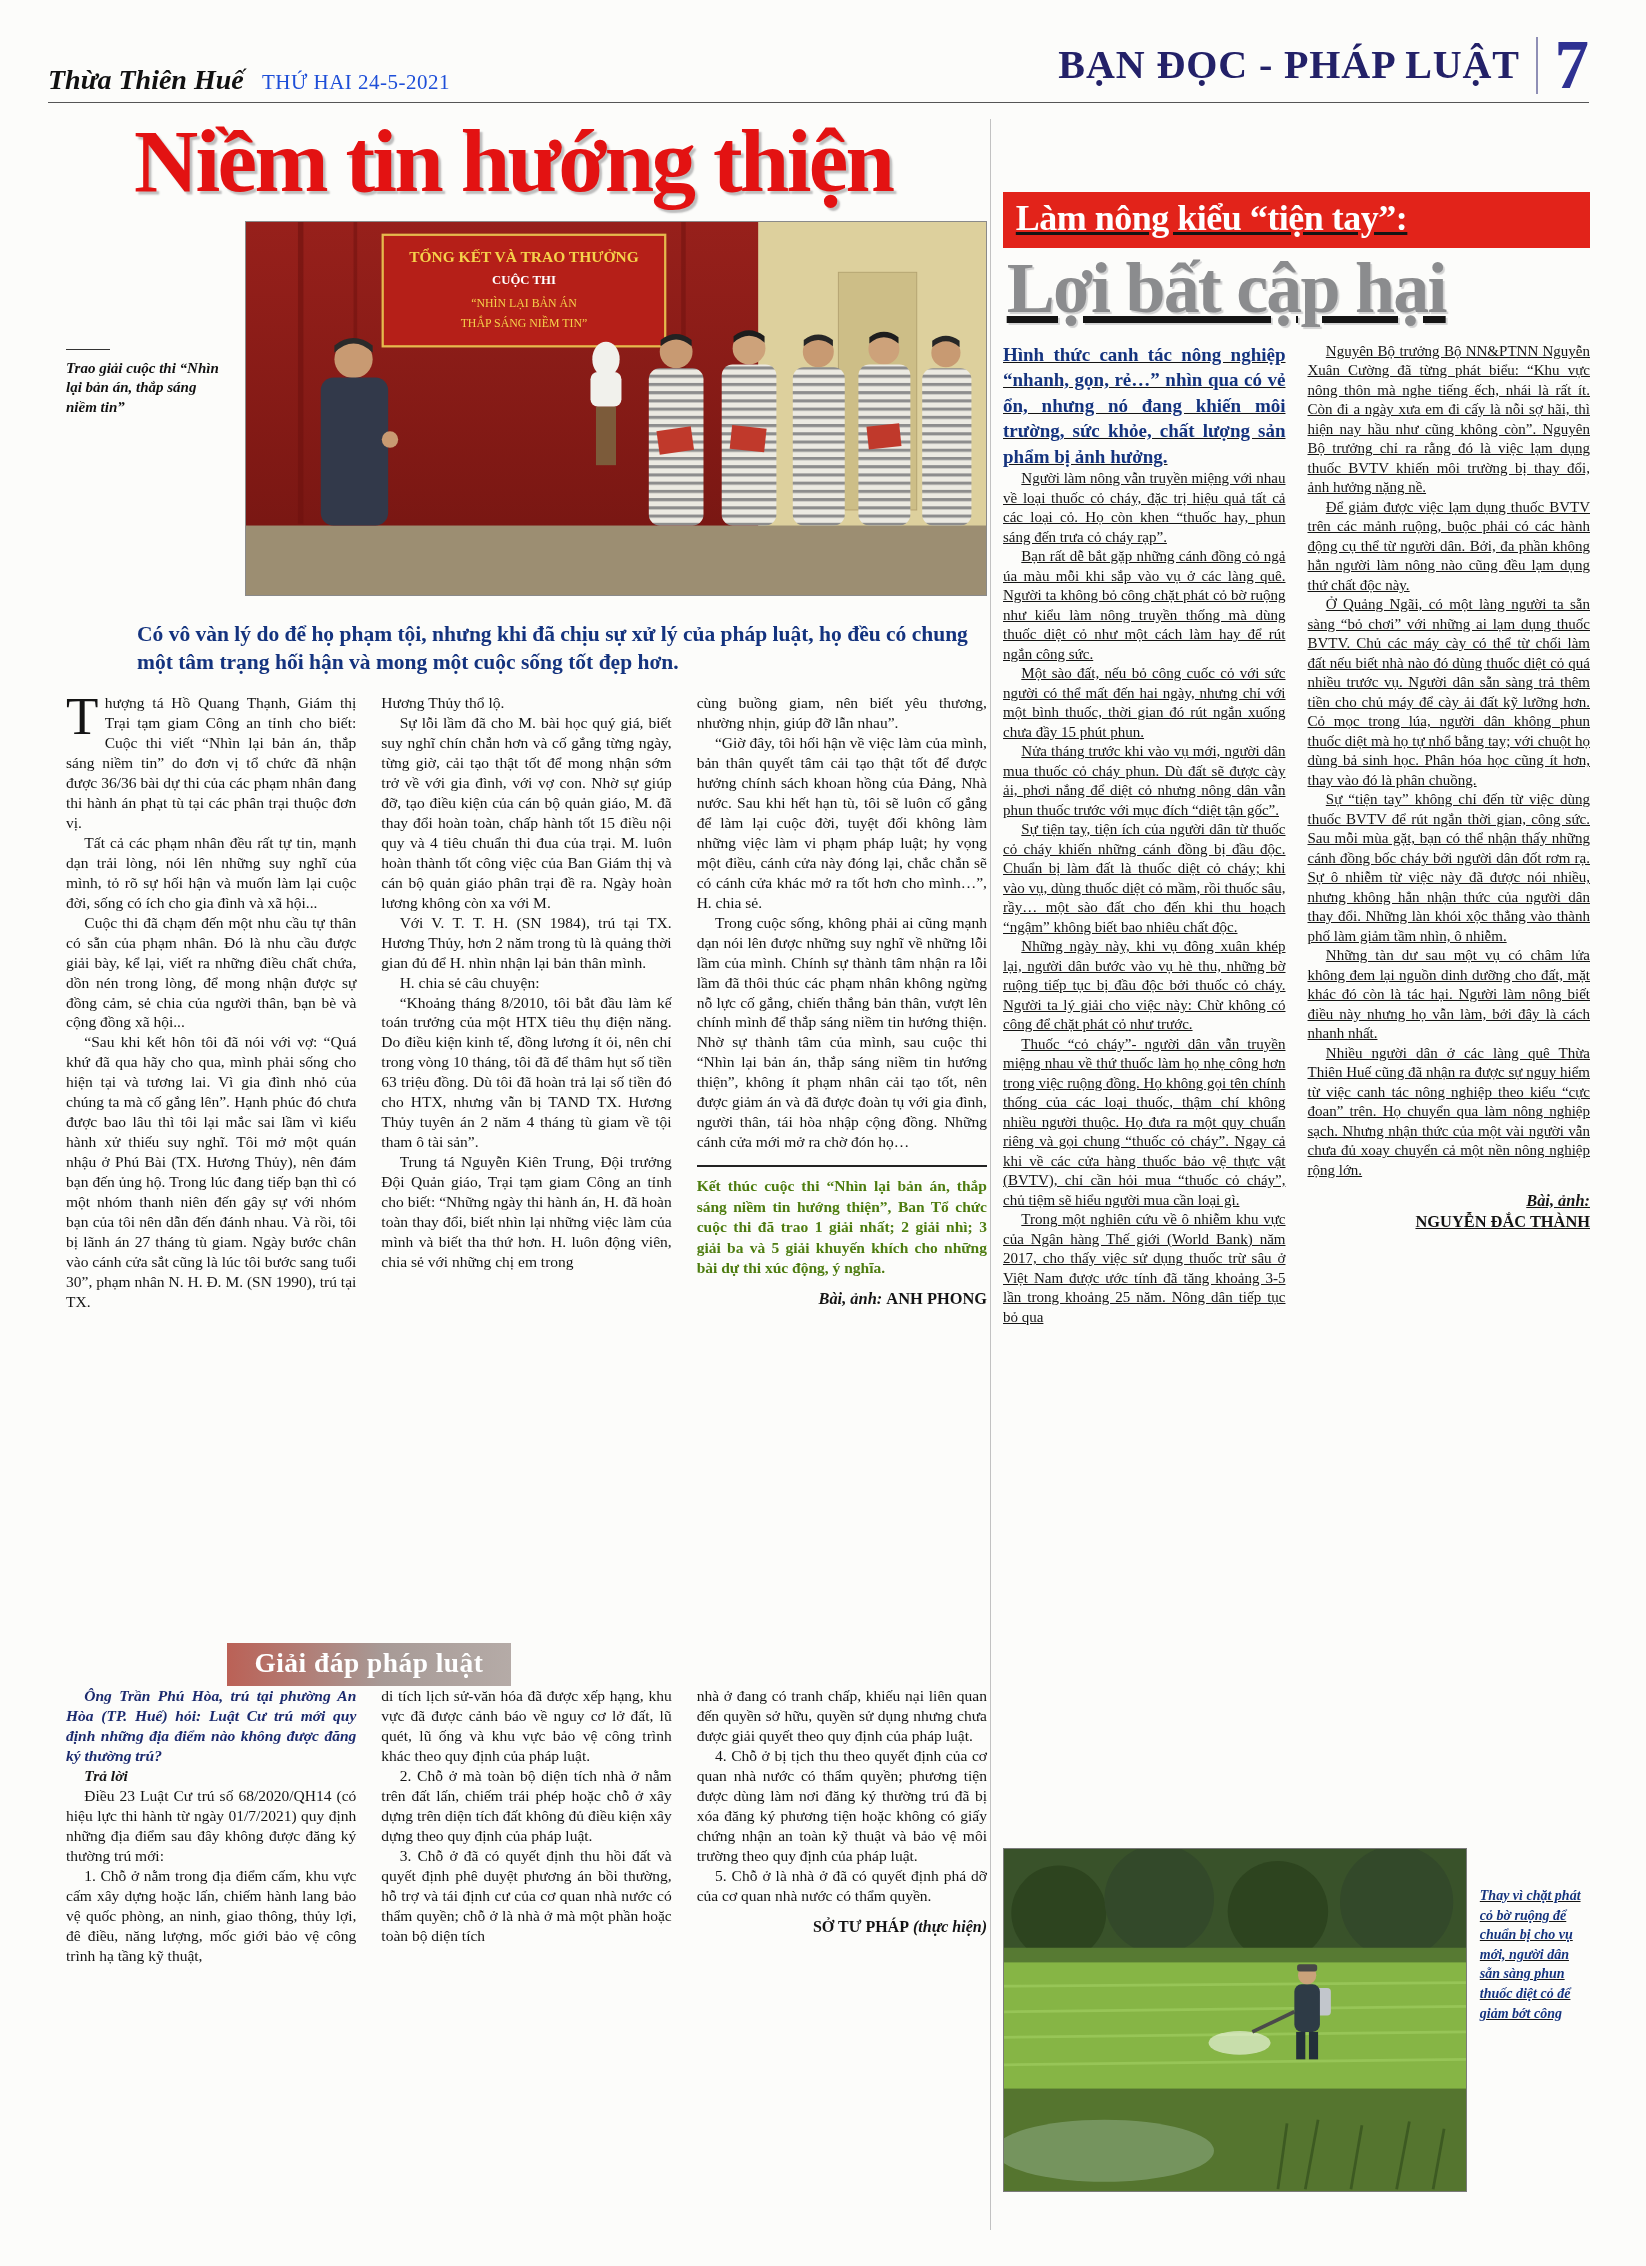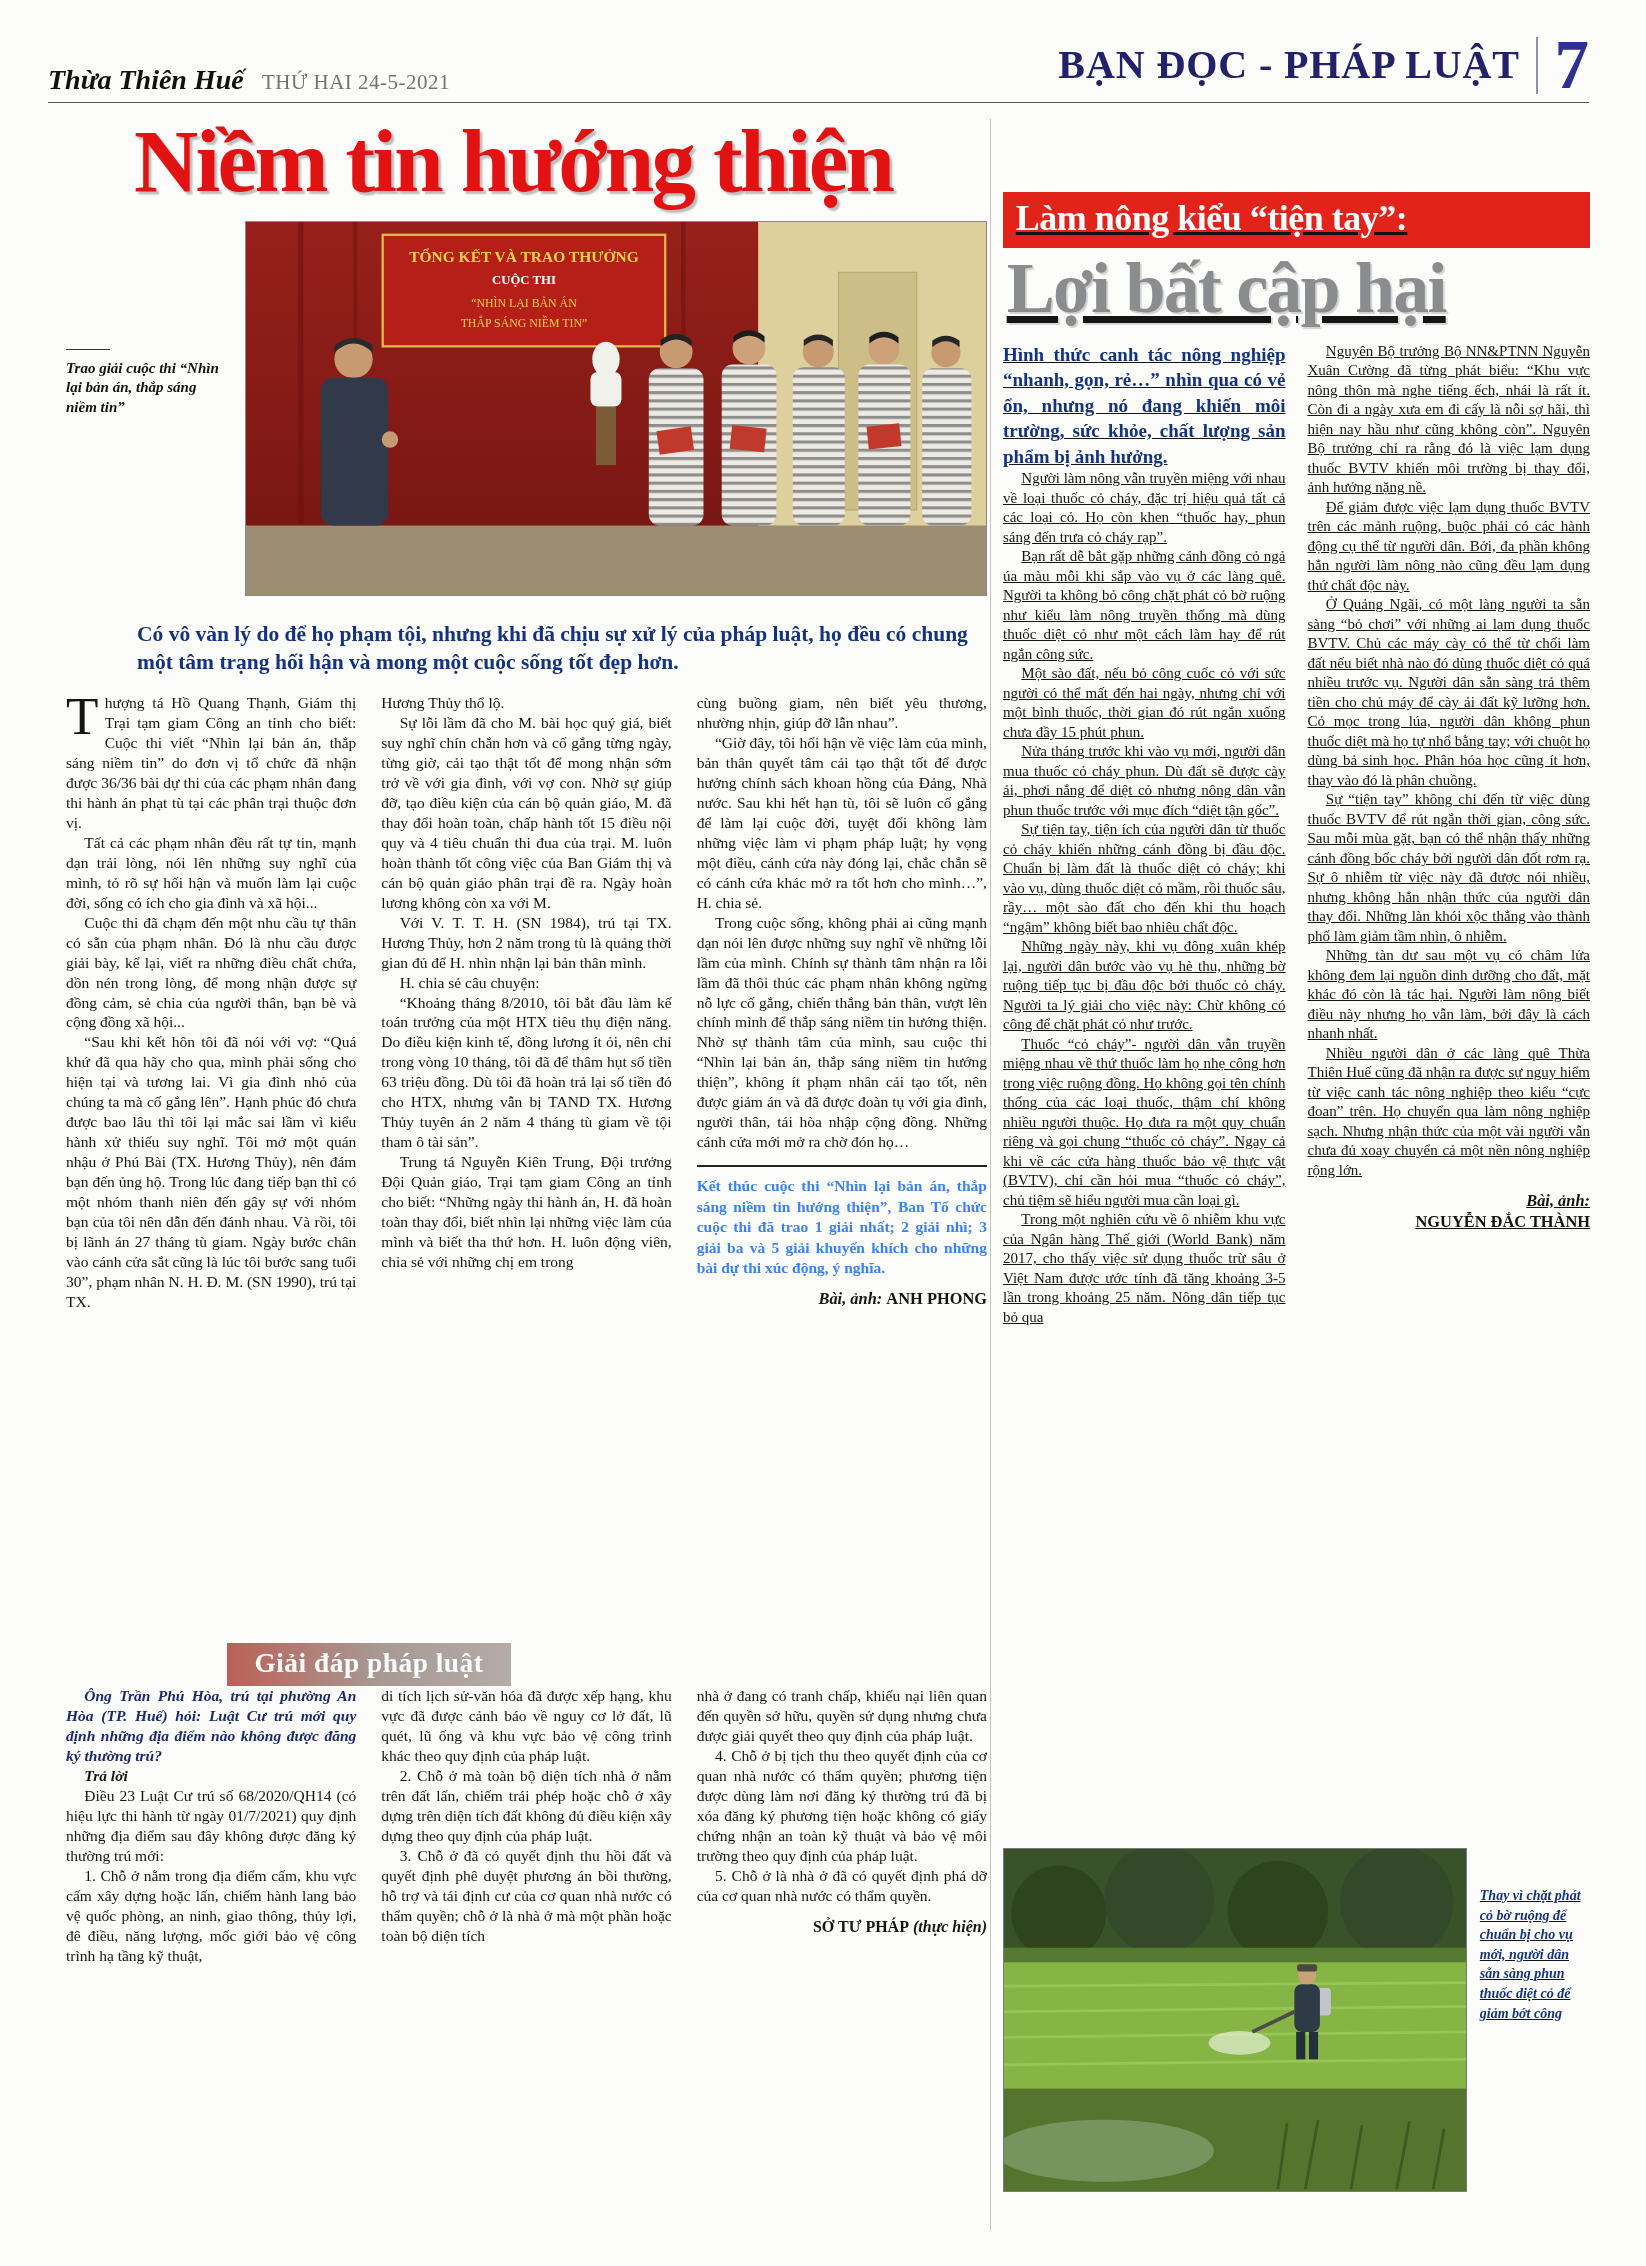--- a/index.html
+++ b/index.html
@@ -4,21 +4,21 @@
 <style>
   html,body{margin:0;padding:0;background:#d8d8d8;}
   .page{position:relative;width:1647px;height:2267px;background:#fcfcfa;
         font-family:"Liberation Serif","DejaVu Serif",serif;color:#141414;overflow:hidden;}
 
   
   .header{position:absolute;top:27.4px;left:48px;right:58px;height:69px;
           border-bottom:1.8px solid #555;display:flex;justify-content:space-between;align-items:flex-end;padding-bottom:5.5px;}
   .mast{display:flex;align-items:baseline;gap:18.3px;}
   .mast-name{font-style:italic;font-weight:bold;font-size:28px;color:#111;}
-  .mast-date{font-size:21px;letter-spacing:0.5px;color:#737373;}
+  .mast-date{font-size:21px;letter-spacing:0.5px;color:#1d4ed8;}
   .sect{display:flex;align-items:center;gap:16.4px;}
   .sect-name{font-size:40px;font-weight:bold;color:#232168;letter-spacing:0.9px;line-height:1;}
   .sect-bar{width:1.8px;height:57px;background:#8f8fb5;}
   .page-num{font-size:69px;font-weight:bold;color:#2e3192;line-height:.9;}
 
   .vrule{position:absolute;left:990px;top:119px;height:2111px;width:0.9px;background:#c2c2c2;}
 
   
   .main-article{position:absolute;left:66px;top:117px;width:921px;}
   .main-title{margin:0 0 14.6px 68px;font-size:89px;font-weight:bold;color:#e31212;
@@ -31,21 +31,21 @@
   .main-photo svg{display:block;width:100%;height:100%;}
   .main-lead{margin:24px 0 16.4px 71px;font-size:21.5px;font-weight:bold;color:#14337e;line-height:1.32;}
 
   .cols3{display:flex;gap:25px;}
   .cols3 .col{flex:1;font-size:15.5px;line-height:1.29;text-align:justify;}
   .col p{margin:0;text-indent:18.3px;}
   .col p.cont,.col p.drop{text-indent:0;}
   .drop::first-letter{float:left;font-size:53px;line-height:.8;padding:2.7px 6.4px 0 0;}
 
   .endbox{margin-top:12.8px;border-top:2.3px solid #222;padding-top:9.1px;
-          font-weight:bold;color:#3b82f6;font-size:15.5px;line-height:1.32;text-align:justify;}
+          font-weight:bold;color:#4d7c0f;font-size:15.5px;line-height:1.32;text-align:justify;}
   .byline{margin-top:9.1px;text-align:right;font-size:16.4px;}
   .byline .lbl{font-style:italic;font-weight:bold;}
   .byline .name{font-weight:bold;margin-top:32px;}
 
   
   .right-article{position:absolute;left:1003px;top:192px;width:587px;text-decoration:underline;}
   .kicker{background:#e2231a;color:#fff;font-weight:bold;font-size:36px;line-height:1.15;
           padding:6.4px 12.8px 8.2px;letter-spacing:-0.5px;}
   .gray-title{margin:3.7px 0 18.3px 3.7px;font-size:72px;font-weight:bold;color:#8b8c8e;
               line-height:1;letter-spacing:-1.8px;text-shadow:1.8px 1.8px 0.9px #d2d2d2;}

